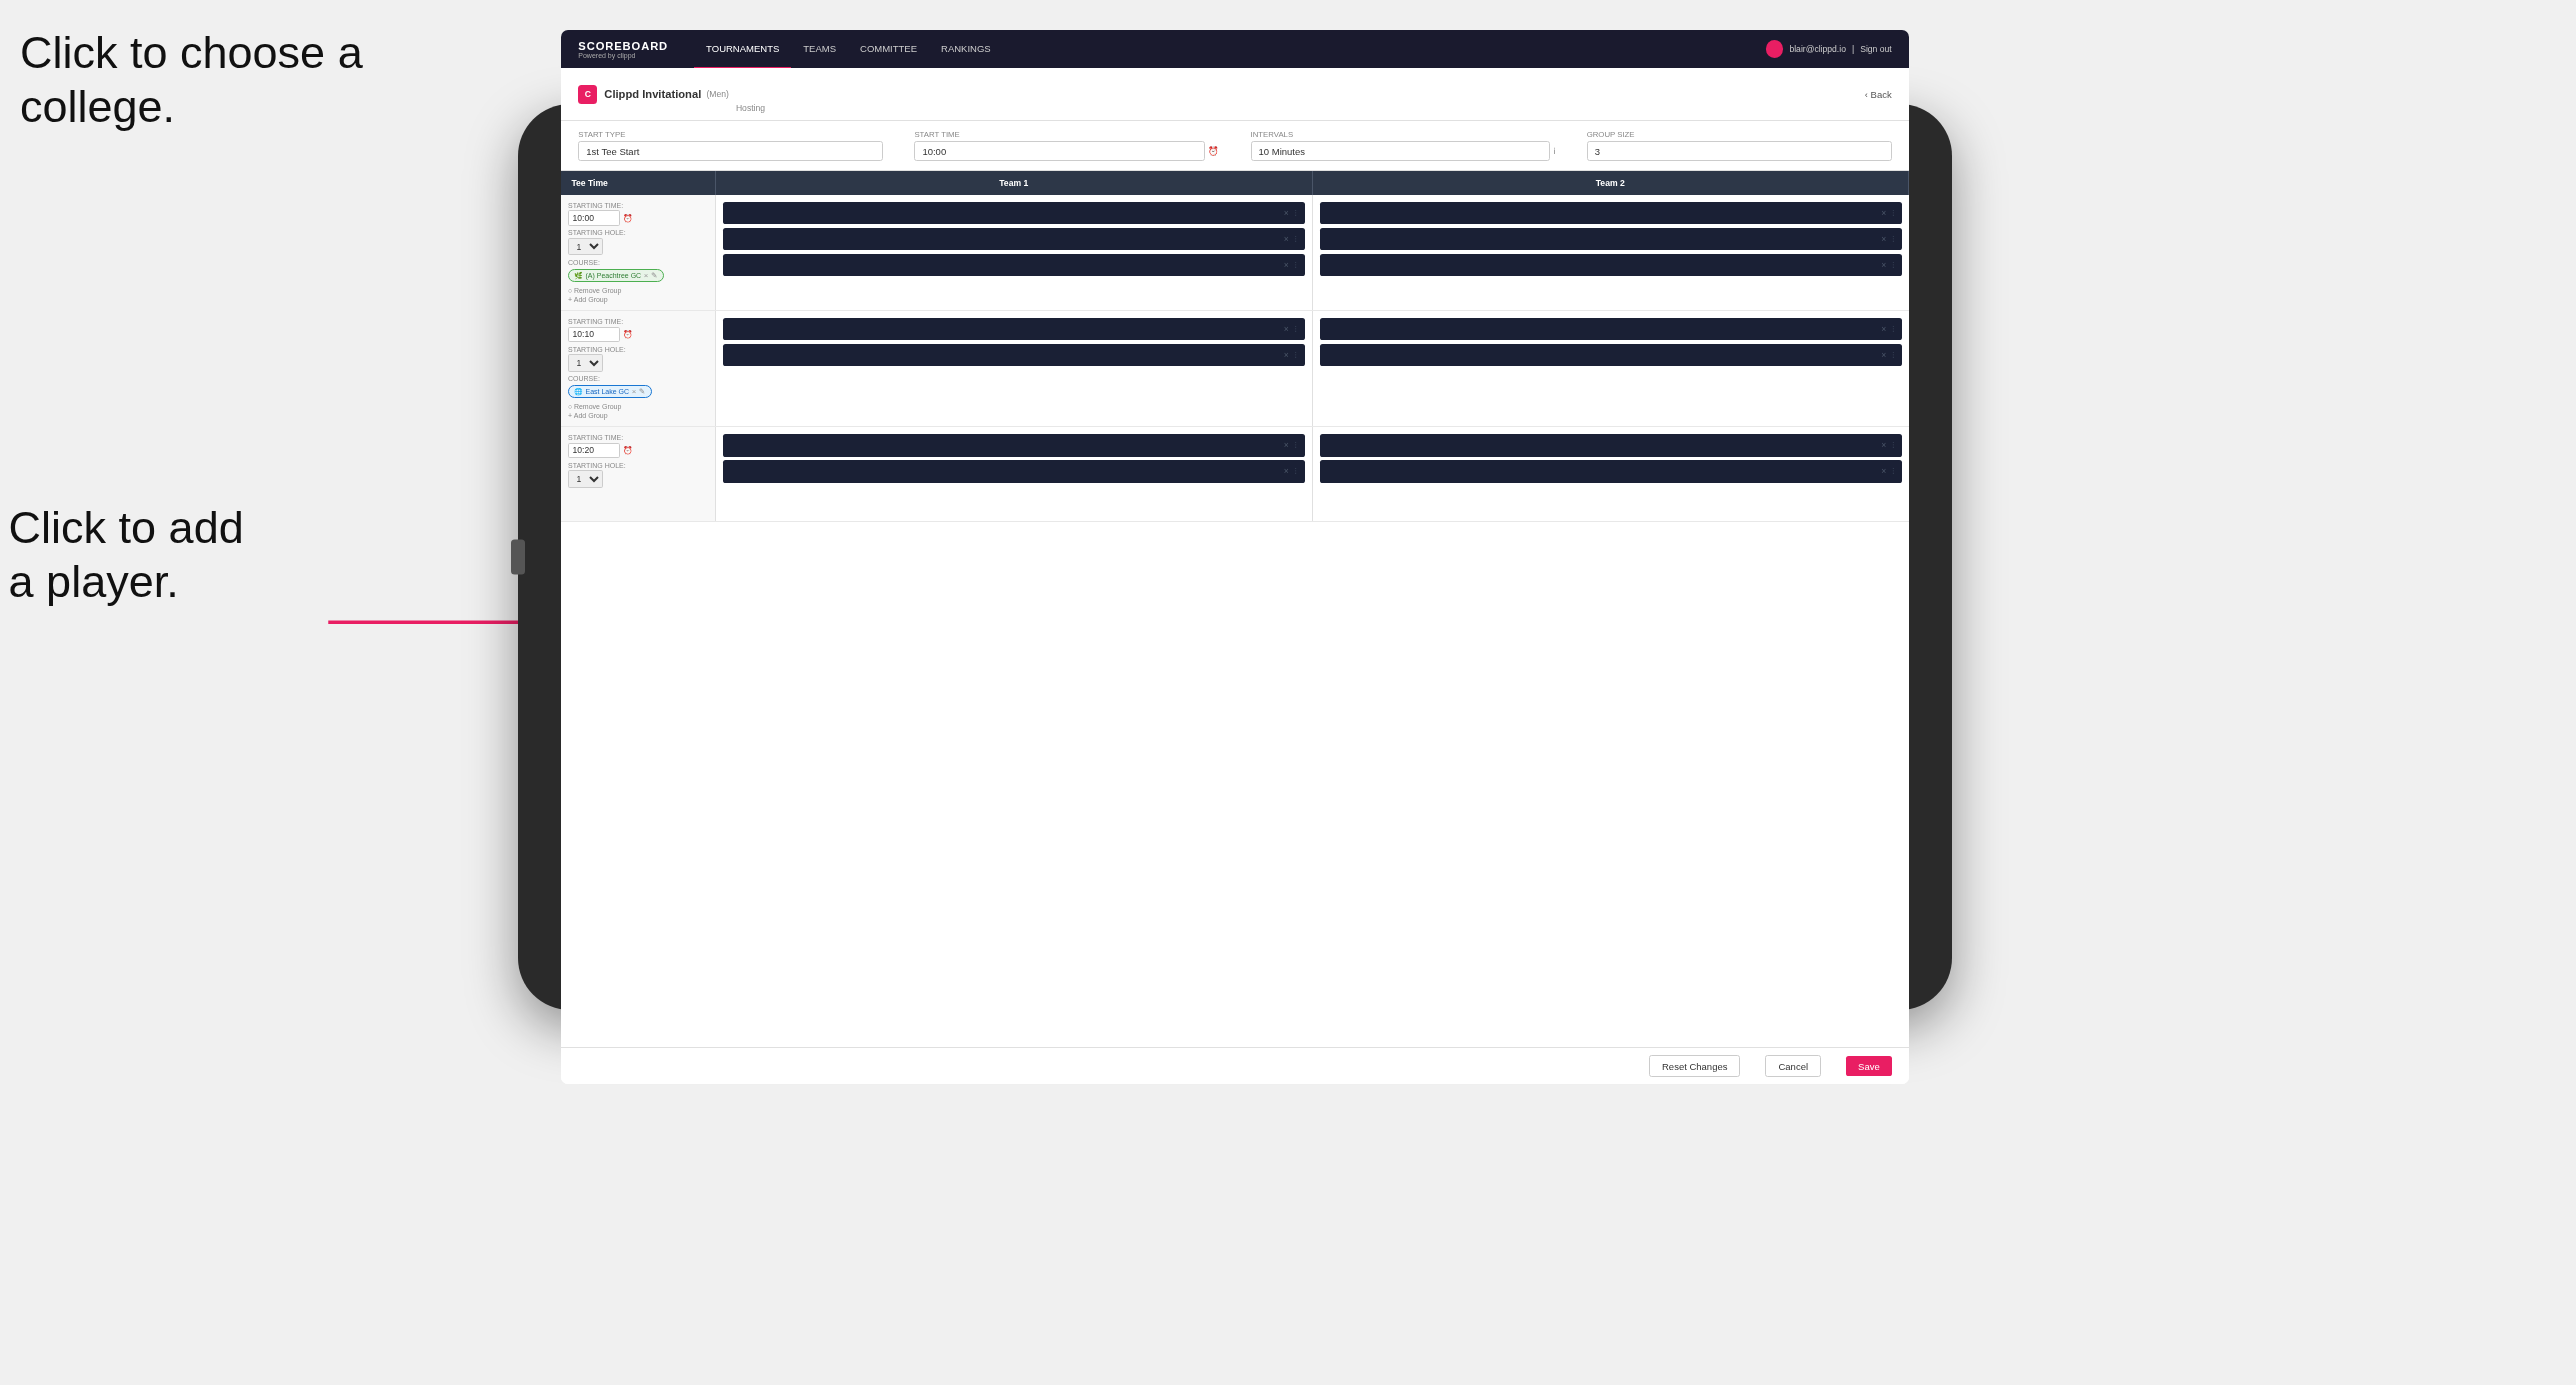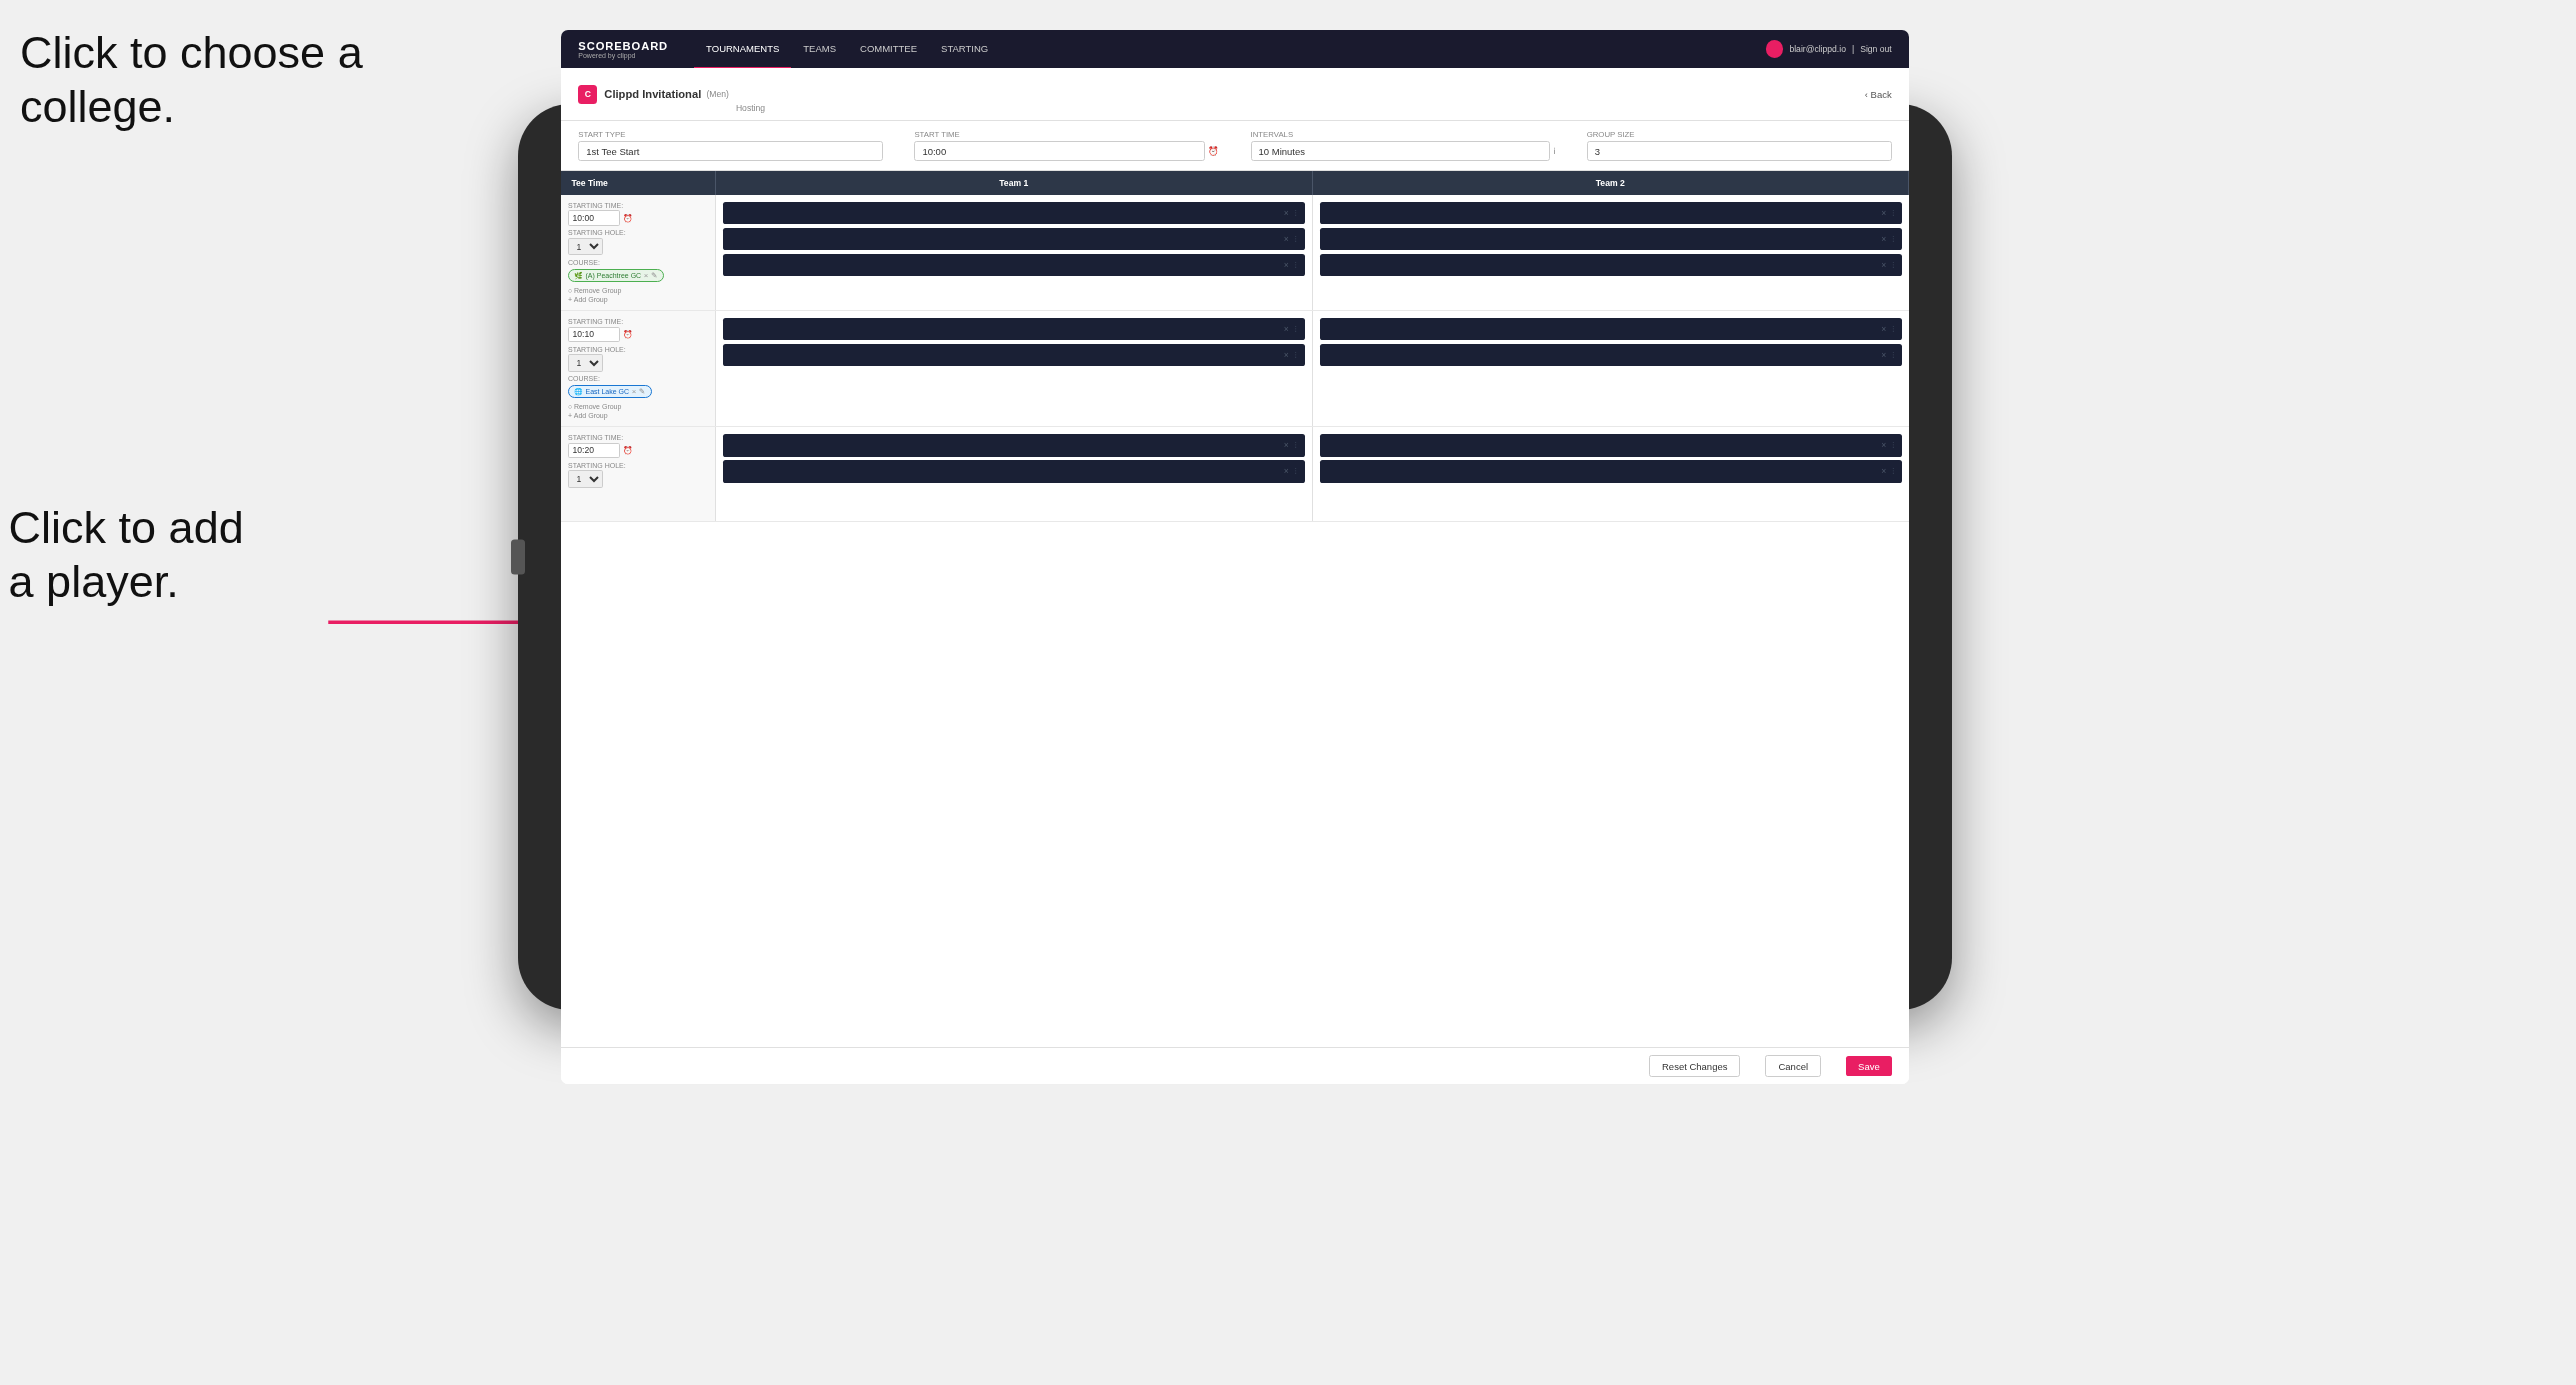--- a/index.html
+++ b/index.html
@@ -384,21 +384,21 @@
 
     <nav class="nav-bar">
       <div class="nav-logo">
         <span class="nav-logo-title">SCOREBOARD</span>
         <span class="nav-logo-sub">Powered by clippd</span>
       </div>
       <div class="nav-links">
         <div class="nav-link active">TOURNAMENTS</div>
         <div class="nav-link">TEAMS</div>
         <div class="nav-link">COMMITTEE</div>
-        <div class="nav-link">STARTING</div>
+        <div class="nav-link">RANKINGS</div>
       </div>
       <div class="nav-user">
         <div class="nav-avatar"></div>
         <span>blair@clippd.io</span>
         <span> | </span>
         <span style="cursor:pointer;">Sign out</span>
       </div>
     </nav>
 
     <div class="sub-header">

